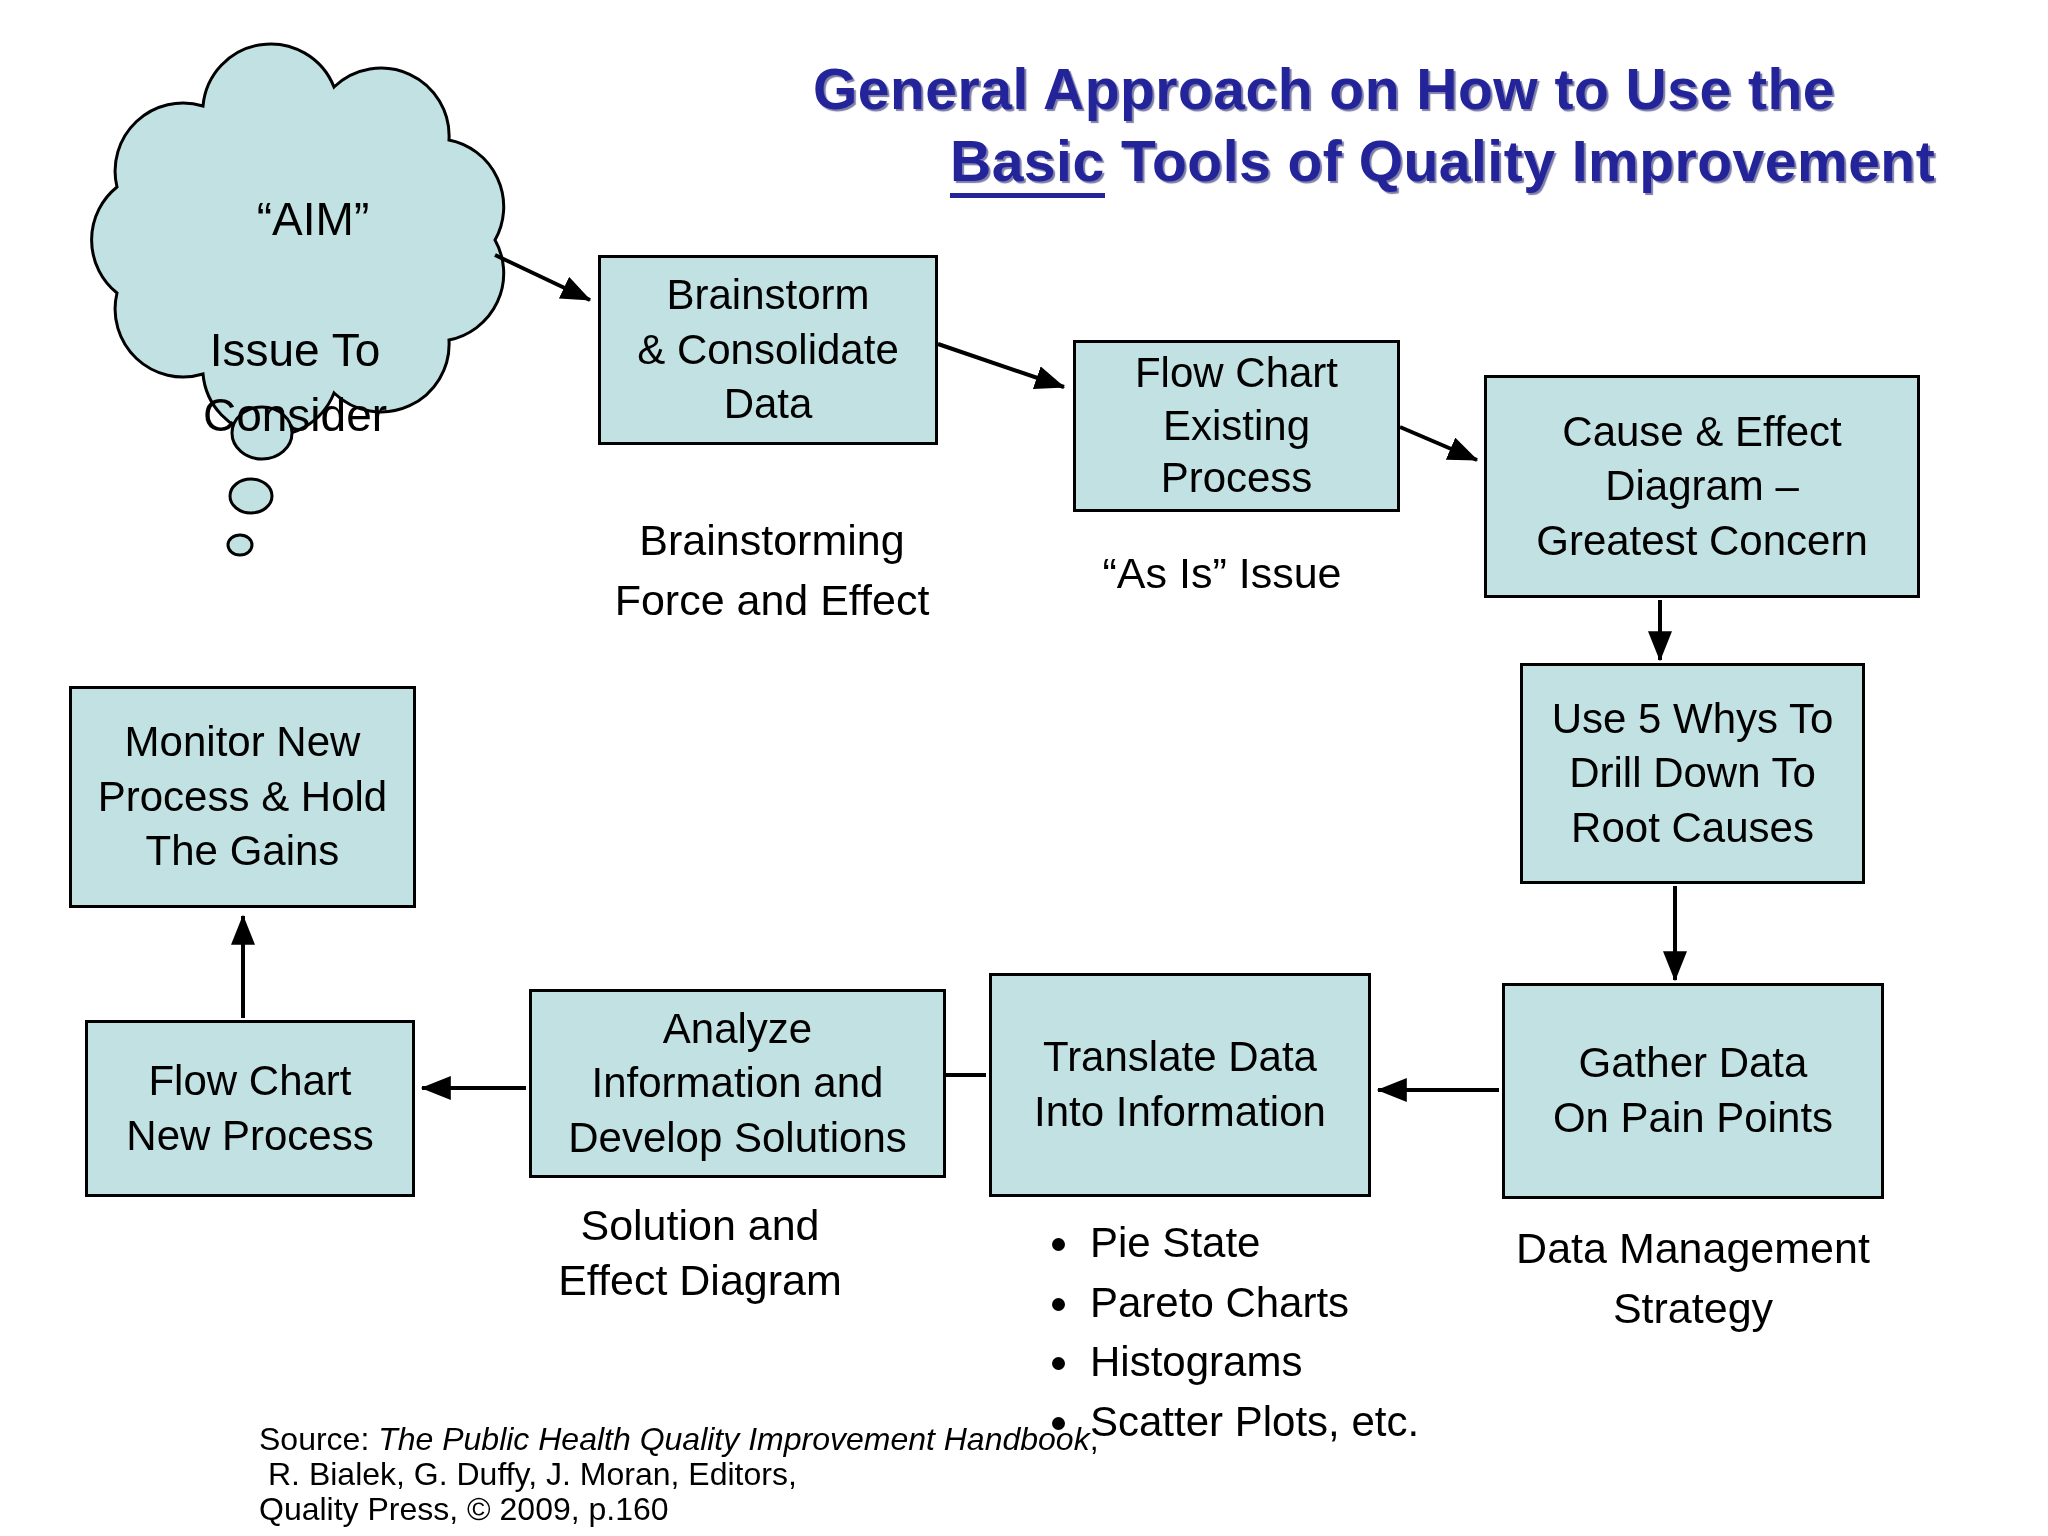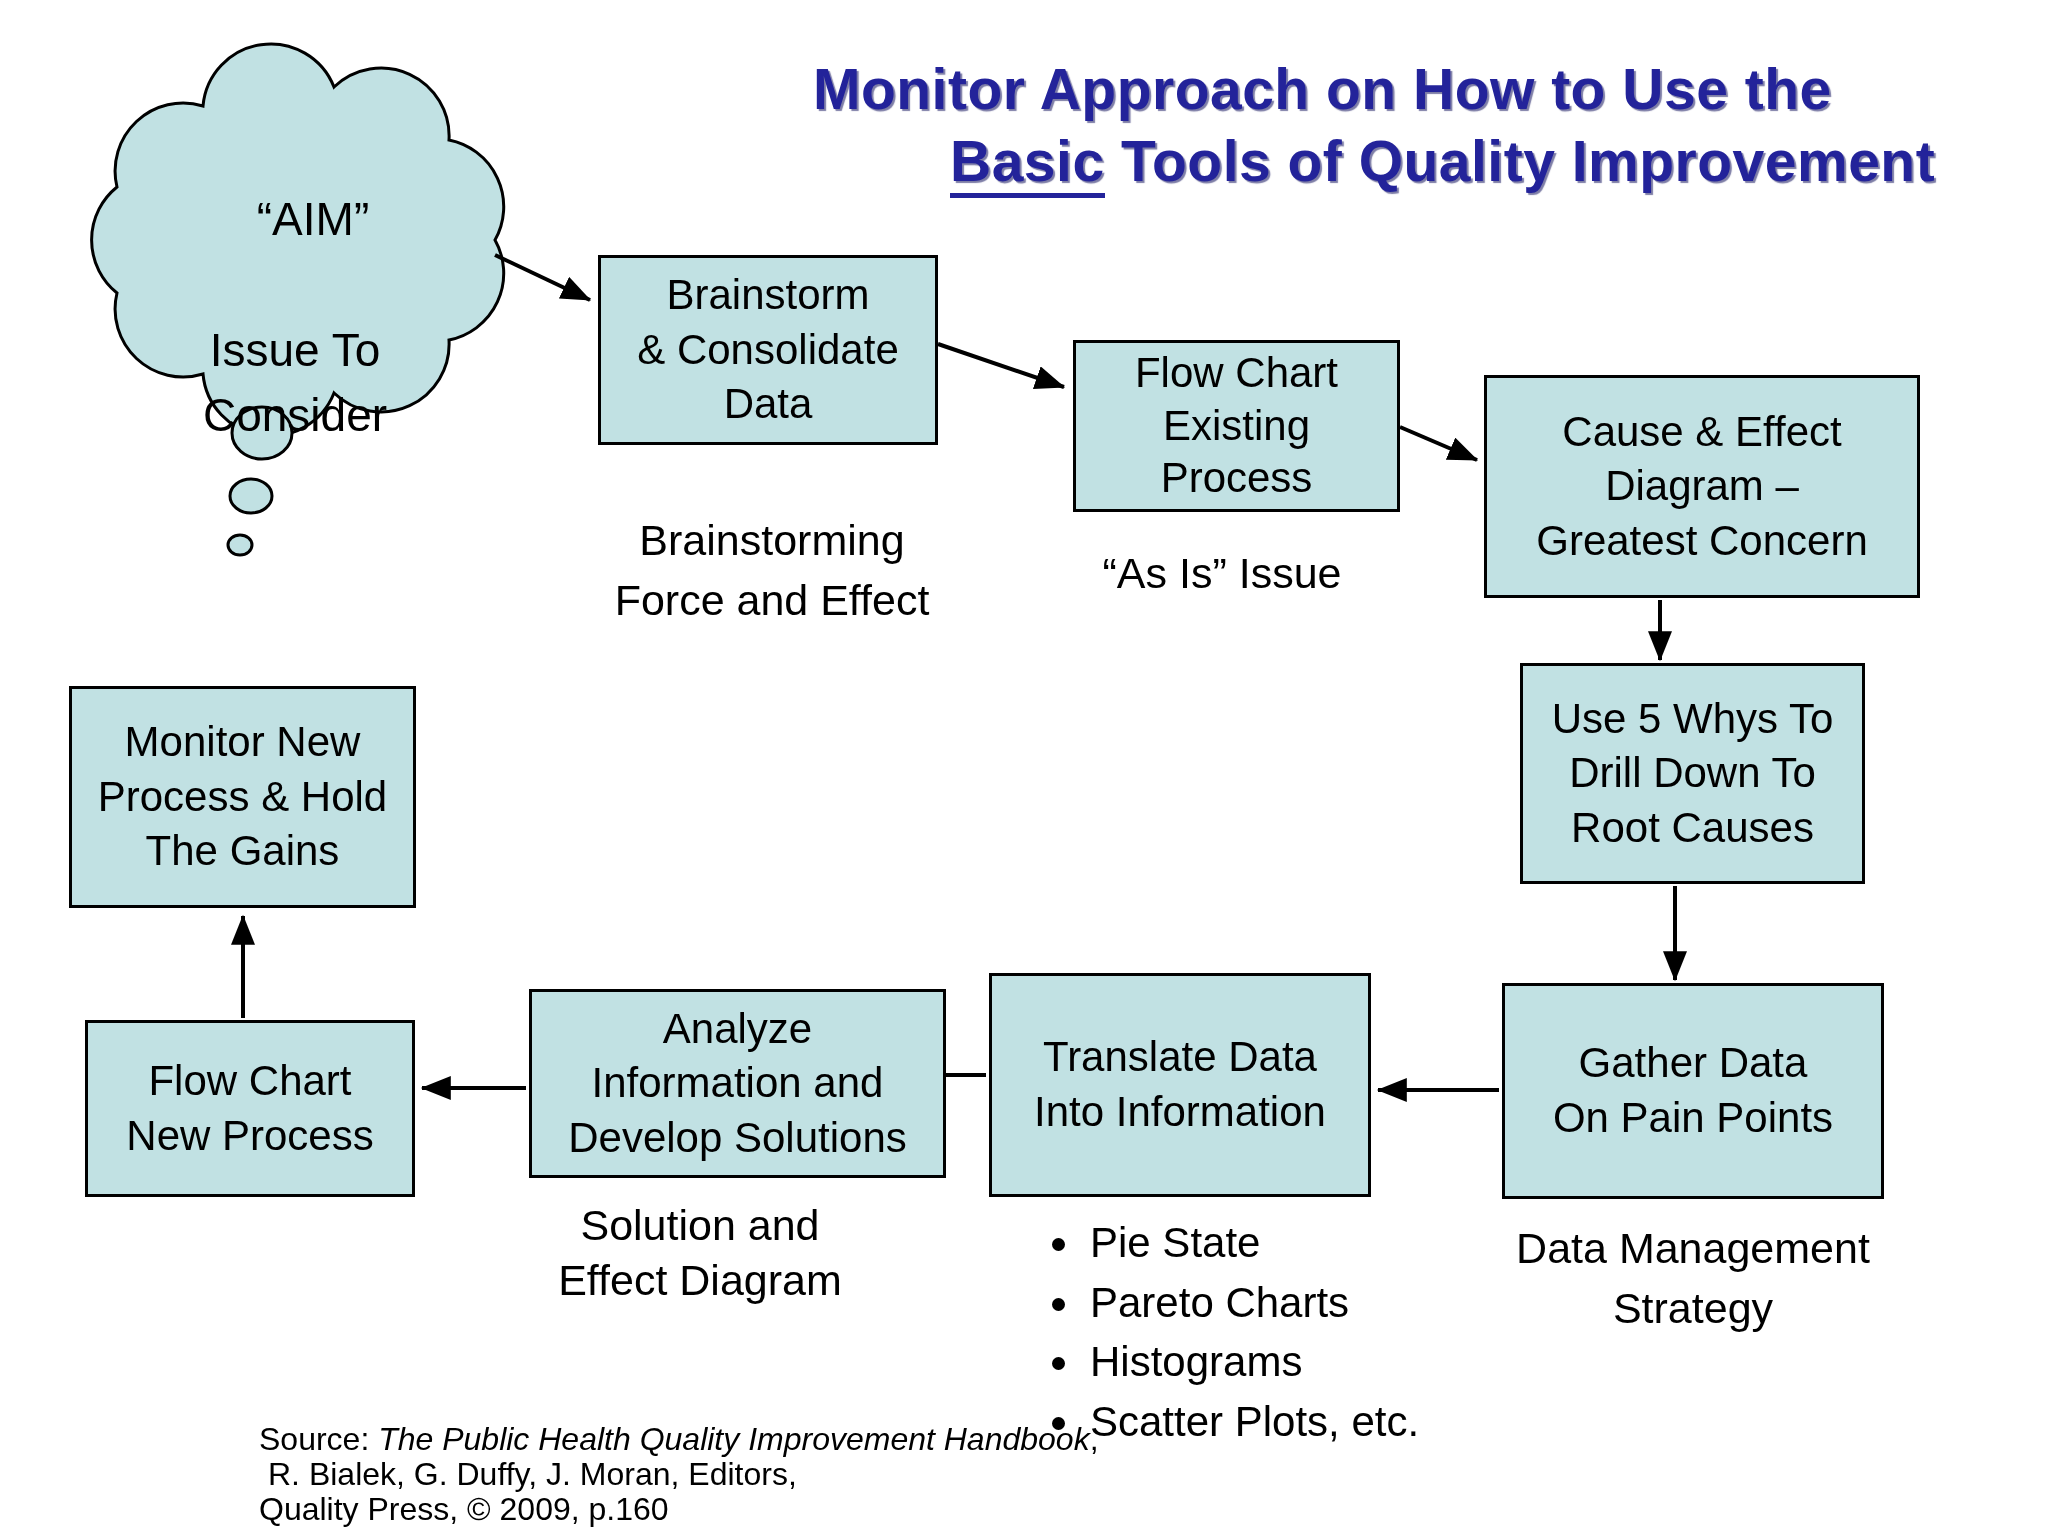--- a/index.html
+++ b/index.html
@@ -73,21 +73,21 @@
     <line x1="938" y1="344" x2="1064" y2="387" style="stroke:var(--arrow-color);stroke-width:4;" marker-end="url(#ah)"></line>
     <line x1="1400" y1="427" x2="1477" y2="460" style="stroke:var(--arrow-color);stroke-width:4;" marker-end="url(#ah)"></line>
     <line x1="1660" y1="600" x2="1660" y2="660" style="stroke:var(--arrow-color);stroke-width:4;" marker-end="url(#ah)"></line>
     <line x1="1675" y1="886" x2="1675" y2="980" style="stroke:var(--arrow-color);stroke-width:4;" marker-end="url(#ah)"></line>
     <line x1="1499" y1="1090" x2="1378" y2="1090" style="stroke:var(--arrow-color);stroke-width:4;" marker-end="url(#ah)"></line>
     <line x1="986" y1="1075" x2="895" y2="1075" style="stroke:var(--arrow-color);stroke-width:4;" marker-end="url(#ah)"></line>
     <line x1="526" y1="1088" x2="422" y2="1088" style="stroke:var(--arrow-color);stroke-width:4;" marker-end="url(#ah)"></line>
     <line x1="243" y1="1018" x2="243" y2="916" style="stroke:var(--arrow-color);stroke-width:4;" marker-end="url(#ah)"></line>
   </svg>
 
-  <div class="title-line" style="left:813px;top:56px;">Monitor Approach on How to Use the</div>
+  <div class="title-line" style="left:813px;top:56px;">General Approach on How to Use the</div>
   <div class="title-line" style="left:950px;top:128px;"><span class="u">Basic</span><span> Tools of Quality Improvement</span></div>
 
   <div class="cloud-text">
     <div style="padding-left:36px;text-align:center;">“AIM”</div>
     <div>Issue To
 Consider</div>
   </div>
 
   <div class="box" style="left:598px;top:255px;width:340px;height:190px;">
     <span class="pre">Brainstorm

